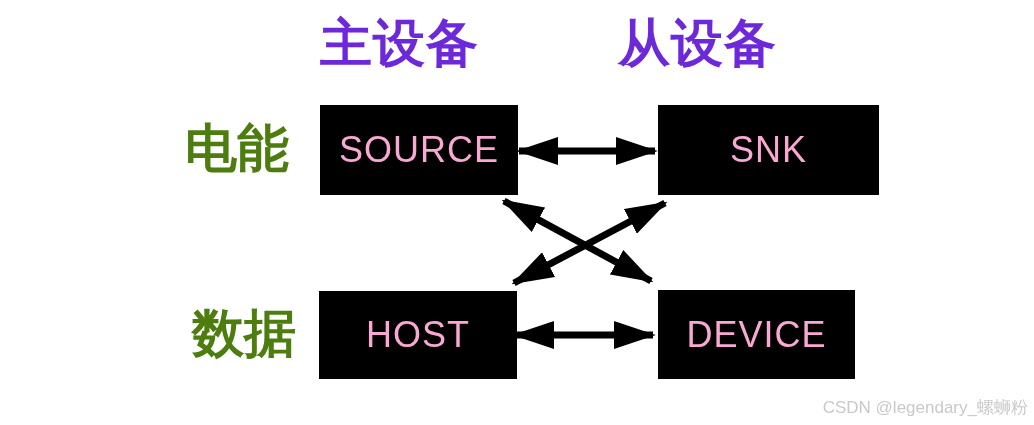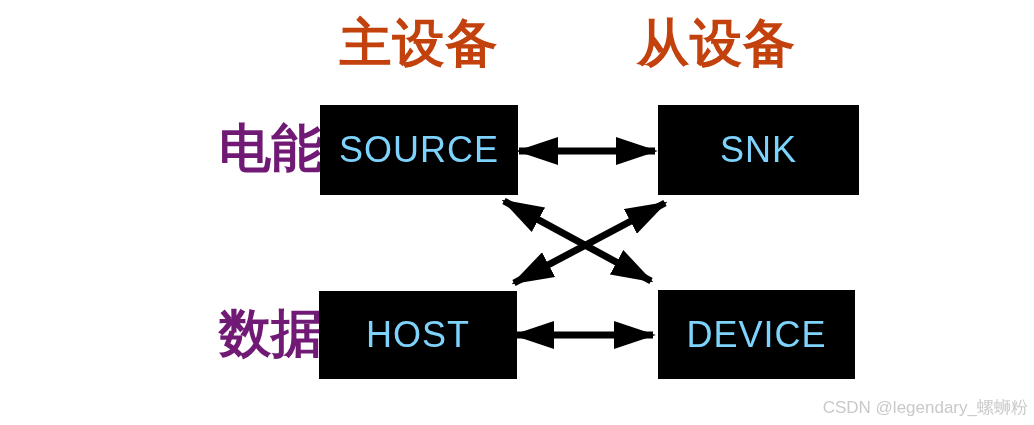--- a/index.html
+++ b/index.html
@@ -13,58 +13,56 @@
     width: 1034px;
     height: 425px;
     background: #ffffff;
     overflow: hidden;
   }
   .col-header {
     position: absolute;
     top: 12px;
     height: 62px;
     line-height: 62px;
-    text-align: center;
     font-size: 52px;
     font-weight: bold;
-    color: #c2410c;
+    color: #6d28d9;
     letter-spacing: 1px;
     white-space: nowrap;
   }
   .col-header-1 { left: 320px; width: 198px; }
   .col-header-2 { left: 618px; width: 197px; }
   .row-label {
     position: absolute;
     left: 178px;
     width: 118px;
     height: 62px;
     line-height: 62px;
     text-align: center;
     font-size: 52px;
     font-weight: bold;
-    color: #701a75;
+    color: #4d7c0f;
     white-space: nowrap;
-    margin-left: 34px;
   }
   .row-label-1 { top: 117px; }
-  .row-label-2 { top: 302px; }
+  .row-label-2 { top: 302px; text-align: right; }
   .node-box {
     position: absolute;
     background: #000000;
-    color: #7dd3fc;
+    color: #f9a8d4;
     display: flex;
     align-items: center;
     justify-content: center;
     font-size: 36px;
     font-weight: 400;
     letter-spacing: 1px;
     white-space: nowrap;
   }
   .box-source { left: 320px; top: 105px; width: 198px; height: 90px; }
-  .box-snk    { left: 658px; top: 105px; width: 201px; height: 90px; }
+  .box-snk    { left: 658px; top: 105px; width: 221px; height: 90px; }
   .box-host   { left: 319px; top: 291px; width: 198px; height: 88px; }
   .box-device { left: 658px; top: 290px; width: 197px; height: 89px; }
   .arrow-layer {
     position: absolute;
     left: 0;
     top: 0;
     width: 1034px;
     height: 425px;
     pointer-events: none;
   }

